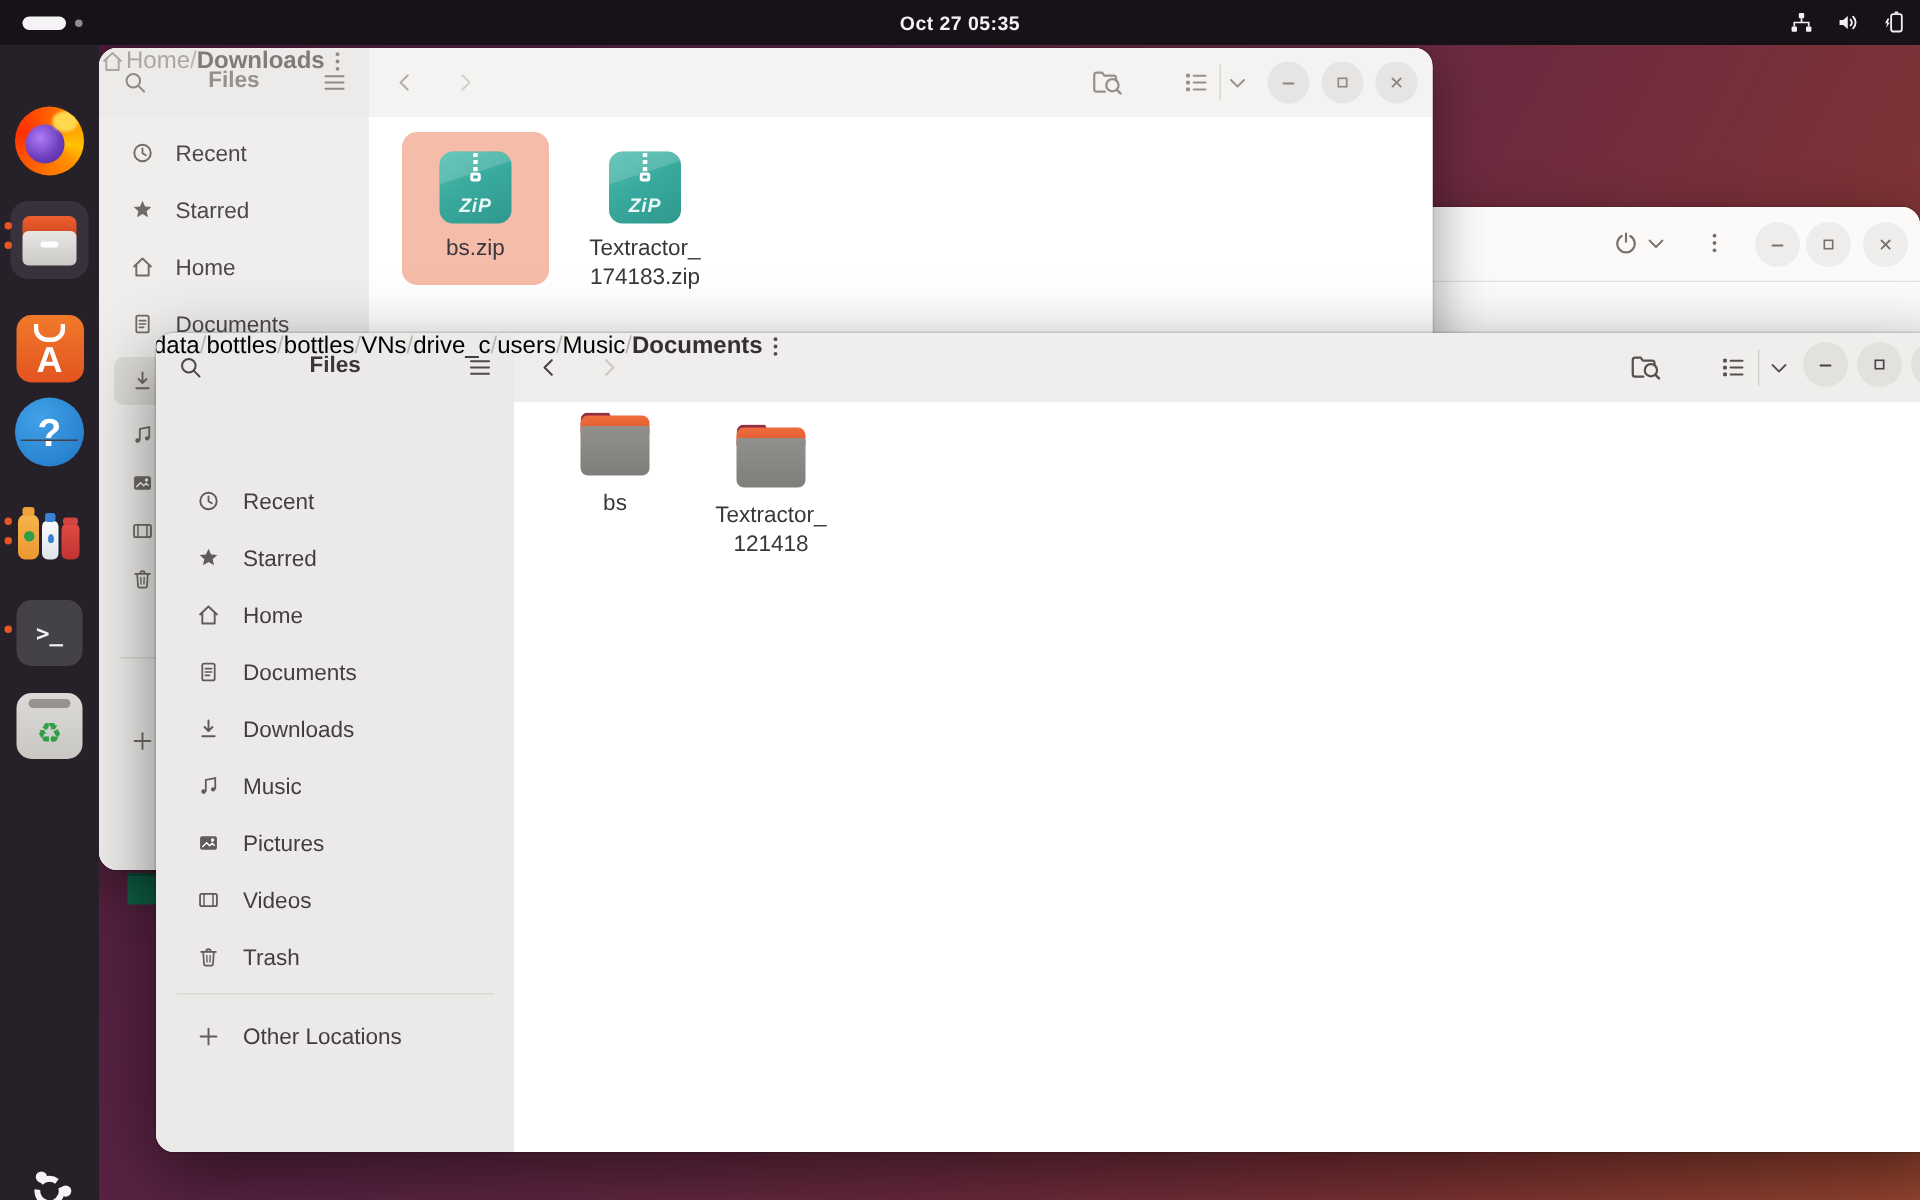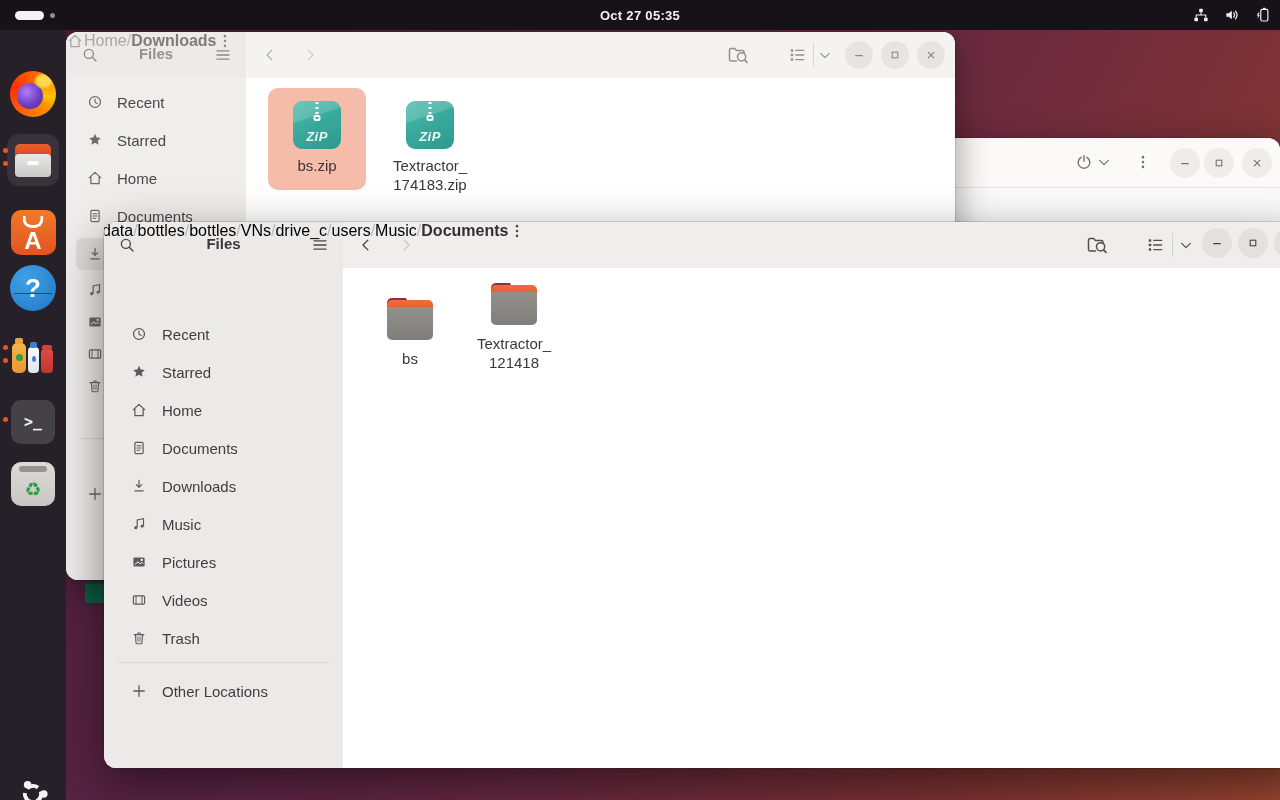--- a/index.html
+++ b/index.html
@@ -610,21 +610,21 @@
               <line x1="12" y1="5" x2="12" y2="19"></line>
               <line x1="5" y1="12" x2="19" y2="12"></line>
             </g>
           </svg>
         </span>
         <span>Other Locations</span>
       </div>
   </div>
 
   <div id="w3-content">
-    <div class="fitem" style="left:19px;top:27px;width:96px">
+    <div class="fitem" style="left:19px;top:4px;width:96px">
       <div class="foldericon">
         <div class="f-tab"></div>
           <div class="f-strip"></div>
           <div class="f-body"></div>
       </div>
       <div class="lbl" style="margin-top:6px">bs</div>
     </div>
     <div class="fitem" style="left:123px;top:12px;width:96px">
       <div class="foldericon">
         <div class="f-tab"></div>

